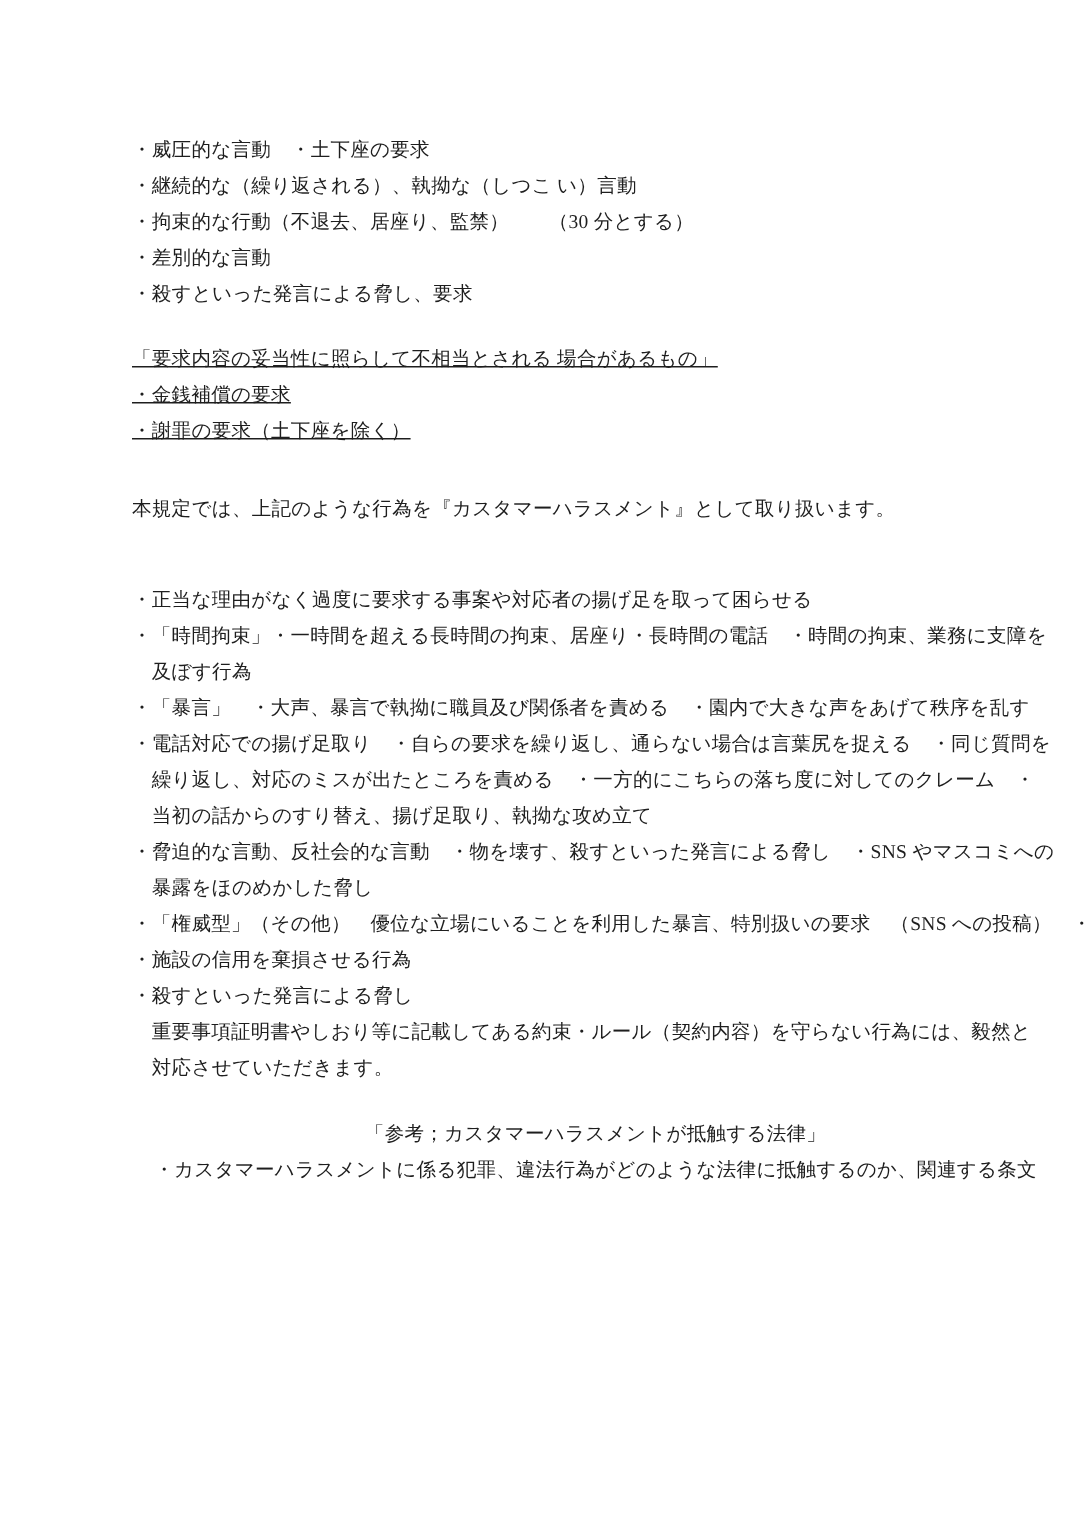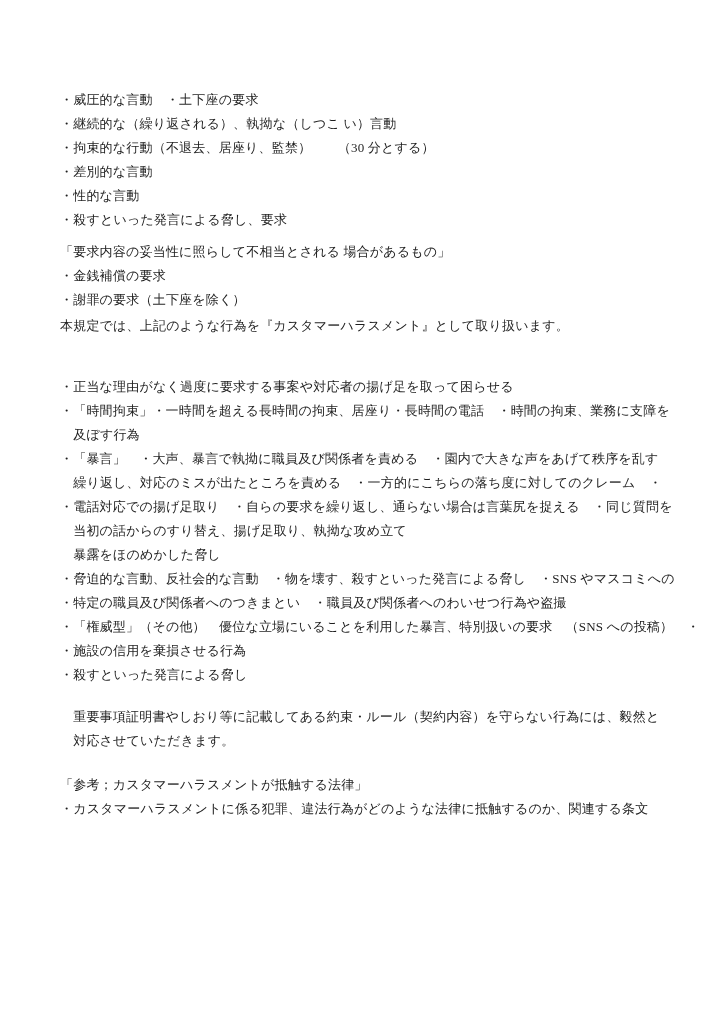--- a/index.html
+++ b/index.html
@@ -11,76 +11,74 @@
     width: 724px;
     height: 1024px;
     overflow: hidden;
     font-family: "Liberation Serif", "DejaVu Serif", serif;
     color: #1e1e1e;
   }
   .page {
     box-sizing: border-box;
     width: 724px;
     height: 1024px;
-    padding: 88px 18px 0 60px;
+    padding: 88px 18px 0 88px;
     background: #ffffff;
     overflow: hidden;
   }
   .doc-body {
     width: 100%;
   }
   .block {
     margin: 0;
   }
   .line {
     white-space: pre;
     font-size: 13px;
     line-height: 24px;
     height: 24px;
     letter-spacing: 0.2px;
   }
   
-  .block-1 { margin-top: 8px; }
-  .block-2 { margin-top: 2px; }
+  .block-1 { margin-top: 19px; text-decoration: underline; }
+  .block-2 { margin-top: 28px; }
   .block-3 { margin-top: 37px; }
-  .block-4 { margin-top: 18px; }
-  .block-5 { margin-top: 20px; }
+  .block-4 { margin-top: 0; }
+  .block-5 { margin-top: 20px; text-align: center; }
 </style>
 </head>
 <body>
 
 <div class="page">
   <div class="doc-body" id="doc">
       <div class="block block-0">
         <div class="line">・威圧的な言動　・土下座の要求</div>
         <div class="line">・継続的な（繰り返される）、執拗な（しつこ い）言動</div>
         <div class="line">・拘束的な行動（不退去、居座り、監禁）　　（30 分とする）</div>
         <div class="line">・差別的な言動</div>
-        <div class="line">・性的な言動</div>
         <div class="line">・殺すといった発言による脅し、要求</div>
       </div>
       <div class="block block-1">
         <div class="line">「要求内容の妥当性に照らして不相当とされる 場合があるもの」</div>
         <div class="line">・金銭補償の要求</div>
         <div class="line">・謝罪の要求（土下座を除く）</div>
       </div>
       <div class="block block-2">
         <div class="line">本規定では、上記のような行為を『カスタマーハラスメント』として取り扱います。</div>
       </div>
       <div class="block block-3">
         <div class="line">・正当な理由がなく過度に要求する事案や対応者の揚げ足を取って困らせる</div>
         <div class="line">・「時間拘束」・一時間を超える長時間の拘束、居座り・長時間の電話　・時間の拘束、業務に支障を</div>
         <div class="line">　及ぼす行為</div>
         <div class="line">・「暴言」　・大声、暴言で執拗に職員及び関係者を責める　・園内で大きな声をあげて秩序を乱す</div>
+        <div class="line">・電話対応での揚げ足取り　・自らの要求を繰り返し、通らない場合は言葉尻を捉える　・同じ質問を</div>
         <div class="line">　繰り返し、対応のミスが出たところを責める　・一方的にこちらの落ち度に対してのクレーム　・</div>
-        <div class="line">・電話対応での揚げ足取り　・自らの要求を繰り返し、通らない場合は言葉尻を捉える　・同じ質問を</div>
         <div class="line">　当初の話からのすり替え、揚げ足取り、執拗な攻め立て</div>
+        <div class="line">・脅迫的な言動、反社会的な言動　・物を壊す、殺すといった発言による脅し　・SNS やマスコミへの</div>
         <div class="line">　暴露をほのめかした脅し</div>
-        <div class="line">・脅迫的な言動、反社会的な言動　・物を壊す、殺すといった発言による脅し　・SNS やマスコミへの</div>
-        <div class="line">・特定の職員及び関係者へのつきまとい　・職員及び関係者へのわいせつ行為や盗撮</div>
         <div class="line">・「権威型」（その他）　優位な立場にいることを利用した暴言、特別扱いの要求　（SNS への投稿）　・</div>
         <div class="line">・施設の信用を棄損させる行為</div>
         <div class="line">・殺すといった発言による脅し</div>
       </div>
       <div class="block block-4">
         <div class="line">　重要事項証明書やしおり等に記載してある約束・ルール（契約内容）を守らない行為には、毅然と</div>
         <div class="line">　対応させていただきます。</div>
       </div>
       <div class="block block-5">
         <div class="line">「参考；カスタマーハラスメントが抵触する法律」</div>

